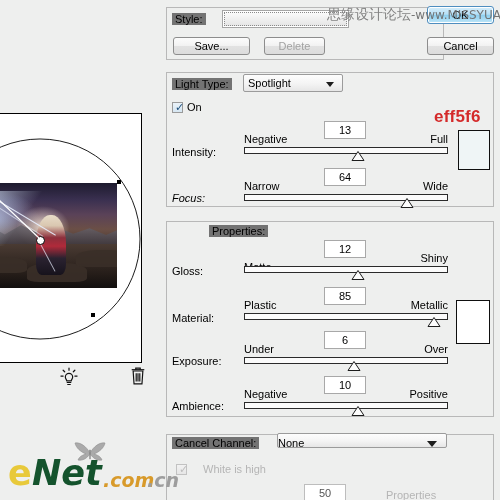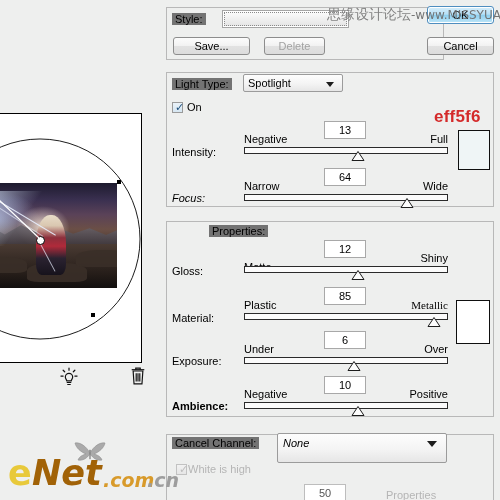--- a/index.html
+++ b/index.html
@@ -75,24 +75,24 @@
   .cbbox .tick{position:absolute;left:2px;top:-1px;font-size:11px;color:#1b4d7a;line-height:11px;}
   .cbbox.dim{background:linear-gradient(180deg,#f2f2f2,#e6e6e6);border-color:#c2c2c2;}
   .cbbox.dim .tick{color:#bdbdbd;}
   #on-label{margin-left:4px;}
 
   #props-box{left:166px;top:221px;width:328px;height:196px;}
   #props-label{left:181px;top:225px;margin-left:28px;}
 
   #tex-box{left:166px;top:434px;width:328px;height:120px;}
   #texlabel{left:172px;top:437px;}
-  #tex-select{left:277px;top:433px;width:170px;height:30px;box-sizing:border-box;
+  #tex-select{left:277px;top:433px;width:170px;height:15px;box-sizing:border-box;
      border:1px solid #9b9b9b;border-radius:2px;
      background:linear-gradient(180deg,#fdfdfd 0%,#f4f4f4 55%,#e6e6e6 100%);
-     font-size:11px;padding-left:5px;line-height:18px;font-style:italic;}
+     font-size:11px;line-height:18px;}
   #tex-select .caret{position:absolute;right:9px;top:7px;width:0;height:0;
      border-left:5px solid transparent;border-right:5px solid transparent;border-top:6px solid #1d1d1d;}
   #white-check{left:176px;top:463px;width:100px;height:14px;color:#b5b5b5;}
   #flat-label{left:242px;top:489px;color:#b5b5b5;margin-top:34px;}
   #mount-label{left:386px;top:489px;color:#b5b5b5;}
   #tex-value{left:304px;top:484px;width:42px;height:17px;box-sizing:border-box;
      border:1px solid #bdbdbd;background:#fff;color:#555;text-align:center;line-height:16px;font-size:11px;}
 
   
   .row-label{position:absolute;font-size:11px;}
@@ -110,21 +110,21 @@
      font-family:"Liberation Sans",sans-serif;}
 
   
   #wm-top{left:327px;top:6px;font-size:14px;color:#8a8a8a;white-space:nowrap;
      font-family:"DejaVu Sans",sans-serif;opacity:.95;}
   #wm-top .cn{letter-spacing:0px;color:#7e7e7e;}
   #wm-top .url{color:#6f6f6f;font-size:12px;}
   #enet-wm{left:6px;top:452px;width:175px;height:44px;}
   #enet-wm .e{position:absolute;left:2px;top:4px;font-size:35px;font-weight:bold;color:#e8c93a;
      font-family:"DejaVu Sans",sans-serif;line-height:35px;}
-  #enet-wm .net{position:absolute;left:26px;top:4px;font-size:35px;font-weight:bold;color:#a16207;
+  #enet-wm .net{position:absolute;left:26px;top:4px;font-size:35px;font-weight:bold;color:#14532d;
      font-family:"DejaVu Sans",sans-serif;line-height:35px;font-style:italic;}
   #enet-wm .com{position:absolute;left:97px;top:19px;font-size:19px;font-weight:bold;color:#d89a2a;
      font-family:"DejaVu Sans",sans-serif;line-height:19px;font-style:italic;}
   #enet-wm .cn2{position:absolute;left:141px;top:19px;font-size:19px;font-weight:bold;color:#9d9d9d;
      font-family:"DejaVu Sans",sans-serif;line-height:19px;font-style:italic;}
   #butterfly{left:68px;top:440px;width:44px;height:24px;}
 </style>
 </head>
 <body>
 
@@ -227,59 +227,59 @@
     <div class="cap" style="left: 448px; top: 252px; transform: translateX(-100%);">Shiny</div>
     <div class="numbox" style="left: 324px; top: 240px;">12</div>
     <div class="track" style="left: 244px; top: 266px; width: 204px;"></div>
     <div class="knobwrap" style="left: 351.24px; top: 270px;">
       <svg width="14" height="10" viewBox="0 0 14 10">
         <polygon points="7,0.5 13,9.5 1,9.5" fill="#fdfdfd" stroke="#1d1d1d" stroke-width="1"></polygon>
       </svg>
     </div>
     <div class="row-label" style="left: 172px; top: 312px;">Material:</div>
     <div class="cap" style="left: 244px; top: 299px;">Plastic</div>
-    <div class="cap" style="left: 448px; top: 299px; transform: translateX(-100%); font-family: Liberation Serif, serif;">Metallic</div>
+    <div class="cap" style="left: 448px; top: 299px; transform: translateX(-100%);">Metallic</div>
     <div class="numbox" style="left: 324px; top: 287px;">85</div>
     <div class="track" style="left: 244px; top: 313px; width: 204px;"></div>
     <div class="knobwrap" style="left: 426.72px; top: 317px;">
       <svg width="14" height="10" viewBox="0 0 14 10">
         <polygon points="7,0.5 13,9.5 1,9.5" fill="#fdfdfd" stroke="#1d1d1d" stroke-width="1"></polygon>
       </svg>
     </div>
     <div class="row-label" style="left: 172px; top: 355px;">Exposure:</div>
     <div class="cap" style="left: 244px; top: 343px;">Under</div>
     <div class="cap" style="left: 448px; top: 343px; transform: translateX(-100%);">Over</div>
     <div class="numbox" style="left: 324px; top: 331px;">6</div>
     <div class="track" style="left: 244px; top: 357px; width: 204px;"></div>
     <div class="knobwrap" style="left: 347.16px; top: 361px;">
       <svg width="14" height="10" viewBox="0 0 14 10">
         <polygon points="7,0.5 13,9.5 1,9.5" fill="#fdfdfd" stroke="#1d1d1d" stroke-width="1"></polygon>
       </svg>
     </div>
-    <div class="row-label" style="left: 172px; top: 400px; font-weight: bold;">Ambience:</div>
+    <div class="row-label" style="left: 172px; top: 400px;">Ambience:</div>
     <div class="cap" style="left: 244px; top: 388px;">Negative</div>
     <div class="cap" style="left: 448px; top: 388px; transform: translateX(-100%);">Positive</div>
     <div class="numbox" style="left: 324px; top: 376px;">10</div>
     <div class="track" style="left: 244px; top: 402px; width: 204px;"></div>
     <div class="knobwrap" style="left: 351.24px; top: 406px;">
       <svg width="14" height="10" viewBox="0 0 14 10">
         <polygon points="7,0.5 13,9.5 1,9.5" fill="#fdfdfd" stroke="#1d1d1d" stroke-width="1"></polygon>
       </svg>
     </div>
   </div>
 <div class="abs swatch" id="material-swatch" style="background: rgb(255, 255, 255);"></div>
 
 <div class="abs gbox" id="tex-box"></div>
 <div class="abs gbox-label" id="texlabel">Cancel Channel:</div>
 <div class="abs" id="tex-select">
   <span>None</span>
   <span class="caret"></span>
 </div>
 <div class="abs" id="white-check">
-  <span class="cbbox dim"><span class="tick">✓</span></span><span style="margin-left:1px;">White is high</span>
+  <span class="cbbox dim"><span class="tick">✓</span></span><span style="margin-left:16px;">White is high</span>
 </div>
 <div class="abs cap" id="flat-label">Flat</div>
 <div class="abs cap" id="mount-label">Properties</div>
 <div class="abs" id="tex-value">50</div>
 
 <div class="abs" id="wm-top">
   <span class="cn">思缘设计论坛</span><span class="url">-www.MISSYUAN.COM</span>
 </div>
 
 <svg class="abs" id="butterfly" viewBox="0 0 44 24">

